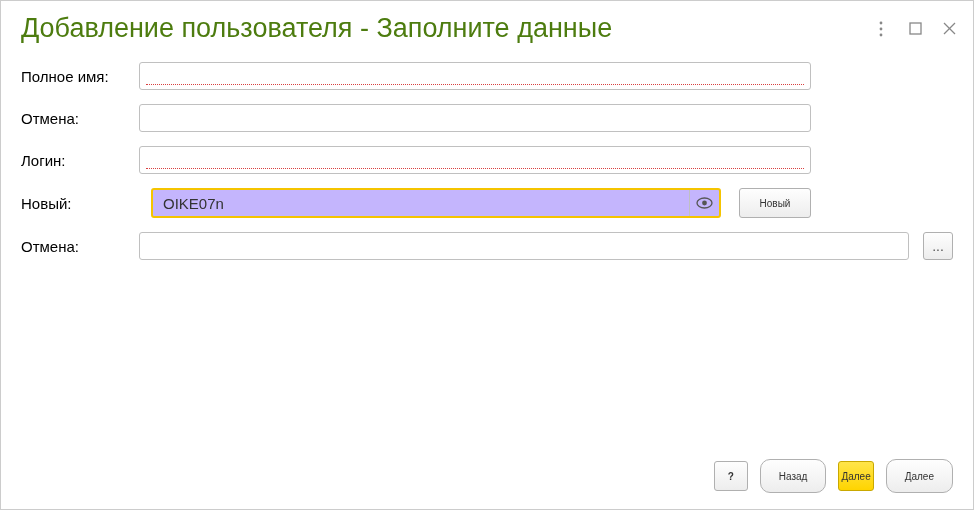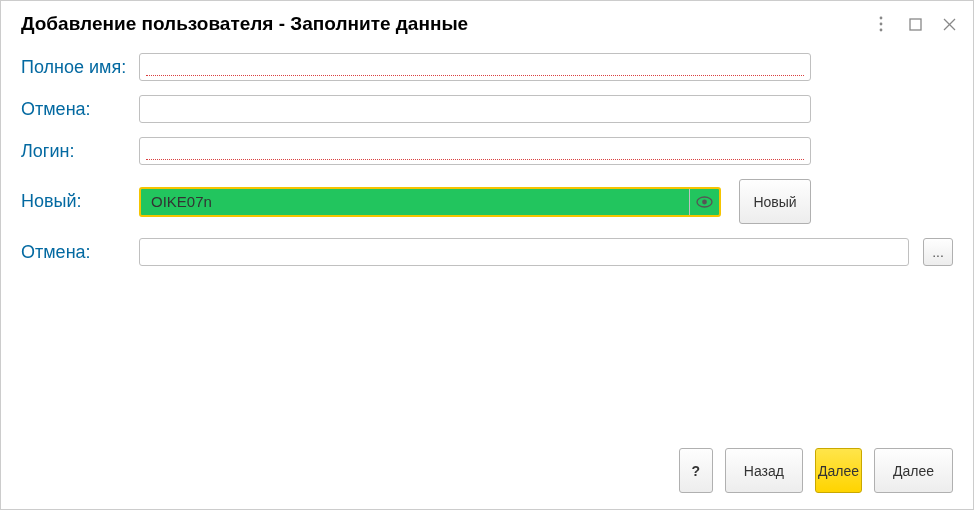--- a/index.html
+++ b/index.html
@@ -13,23 +13,23 @@
       position: relative;
       border: 1px solid #ccc;
     }
     .titlebar {
       display: flex;
       align-items: center;
       justify-content: space-between;
       padding: 12px 16px 8px 20px;
     }
     .title {
-      font-size: 19px;
-      font-weight: bold;
-      color: #000000;
+      font-size: 27px;
+      font-weight: normal;
+      color: #4d7c0f;
       white-space: nowrap;
     }
     .win-controls {
       display: flex;
       gap: 18px;
       align-items: center;
       color: #666;
     }
     .win-controls > div {
       cursor: pointer;
@@ -43,22 +43,22 @@
       padding: 10px 20px;
     }
     .form-row {
       display: flex;
       align-items: center;
       margin-bottom: 14px;
       gap: 8px;
     }
     .form-label {
       width: 110px;
-      color: #0369a1;
-      font-size: 18px;
+      color: #000000;
+      font-size: 15px;
     }
     .form-input {
       flex: 1;
       height: 28px;
       border: 1px solid #c0c0c0;
       border-radius: 3px;
       background: #fff;
       position: relative;
     }
     .form-input.required::after {
@@ -69,46 +69,47 @@
       bottom: 4px;
       border-bottom: 1px dotted #d94040;
     }
     .password-row .pw-wrap {
       flex: 1;
       display: flex;
       align-items: stretch;
       border: 2px solid #f5c400;
       border-radius: 3px;
       height: 30px;
-      background: #22c55e;
+      background: #c4b5fd;
+      margin-left: 12px;
     }
     .pw-value {
       flex: 1;
       padding: 0 10px;
       display: flex;
       align-items: center;
       font-size: 15px;
       color: #333;
     }
     .pw-eye {
       width: 30px;
       border-left: 1px solid #c0c0c0;
       display: flex;
       align-items: center;
       justify-content: center;
       cursor: pointer;
     }
     .btn {
-      height: 45px;
+      height: 30px;
       padding: 0 14px;
       border: 1px solid #b0b0b0;
       border-radius: 3px;
       background: linear-gradient(#fefefe, #ededed);
       cursor: pointer;
-      font-size: 14px;
+      font-size: 10px;
       color: #333;
       display: inline-flex;
       align-items: center;
       justify-content: center;
     }
     .btn-new {
       margin-left: 10px;
       width: 72px;
     }
     .phone-row .form-input {
@@ -142,20 +143,21 @@
     }
     .btn-primary {
       background: linear-gradient(#ffe54a, #ffd400);
       border-color: #c9a800;
       font-weight: normal;
       color: #333;
       padding: 0 2px;
     }
     .btn-nav {
       padding: 16px 18px;
+      border-radius: 10px;
     }
     .shortened-row {
       width: 790px;
     }
   </style>
 </head>
 <body>
 
 <div class="titlebar">
   <div class="title">Добавление пользователя - Заполните данные</div>

